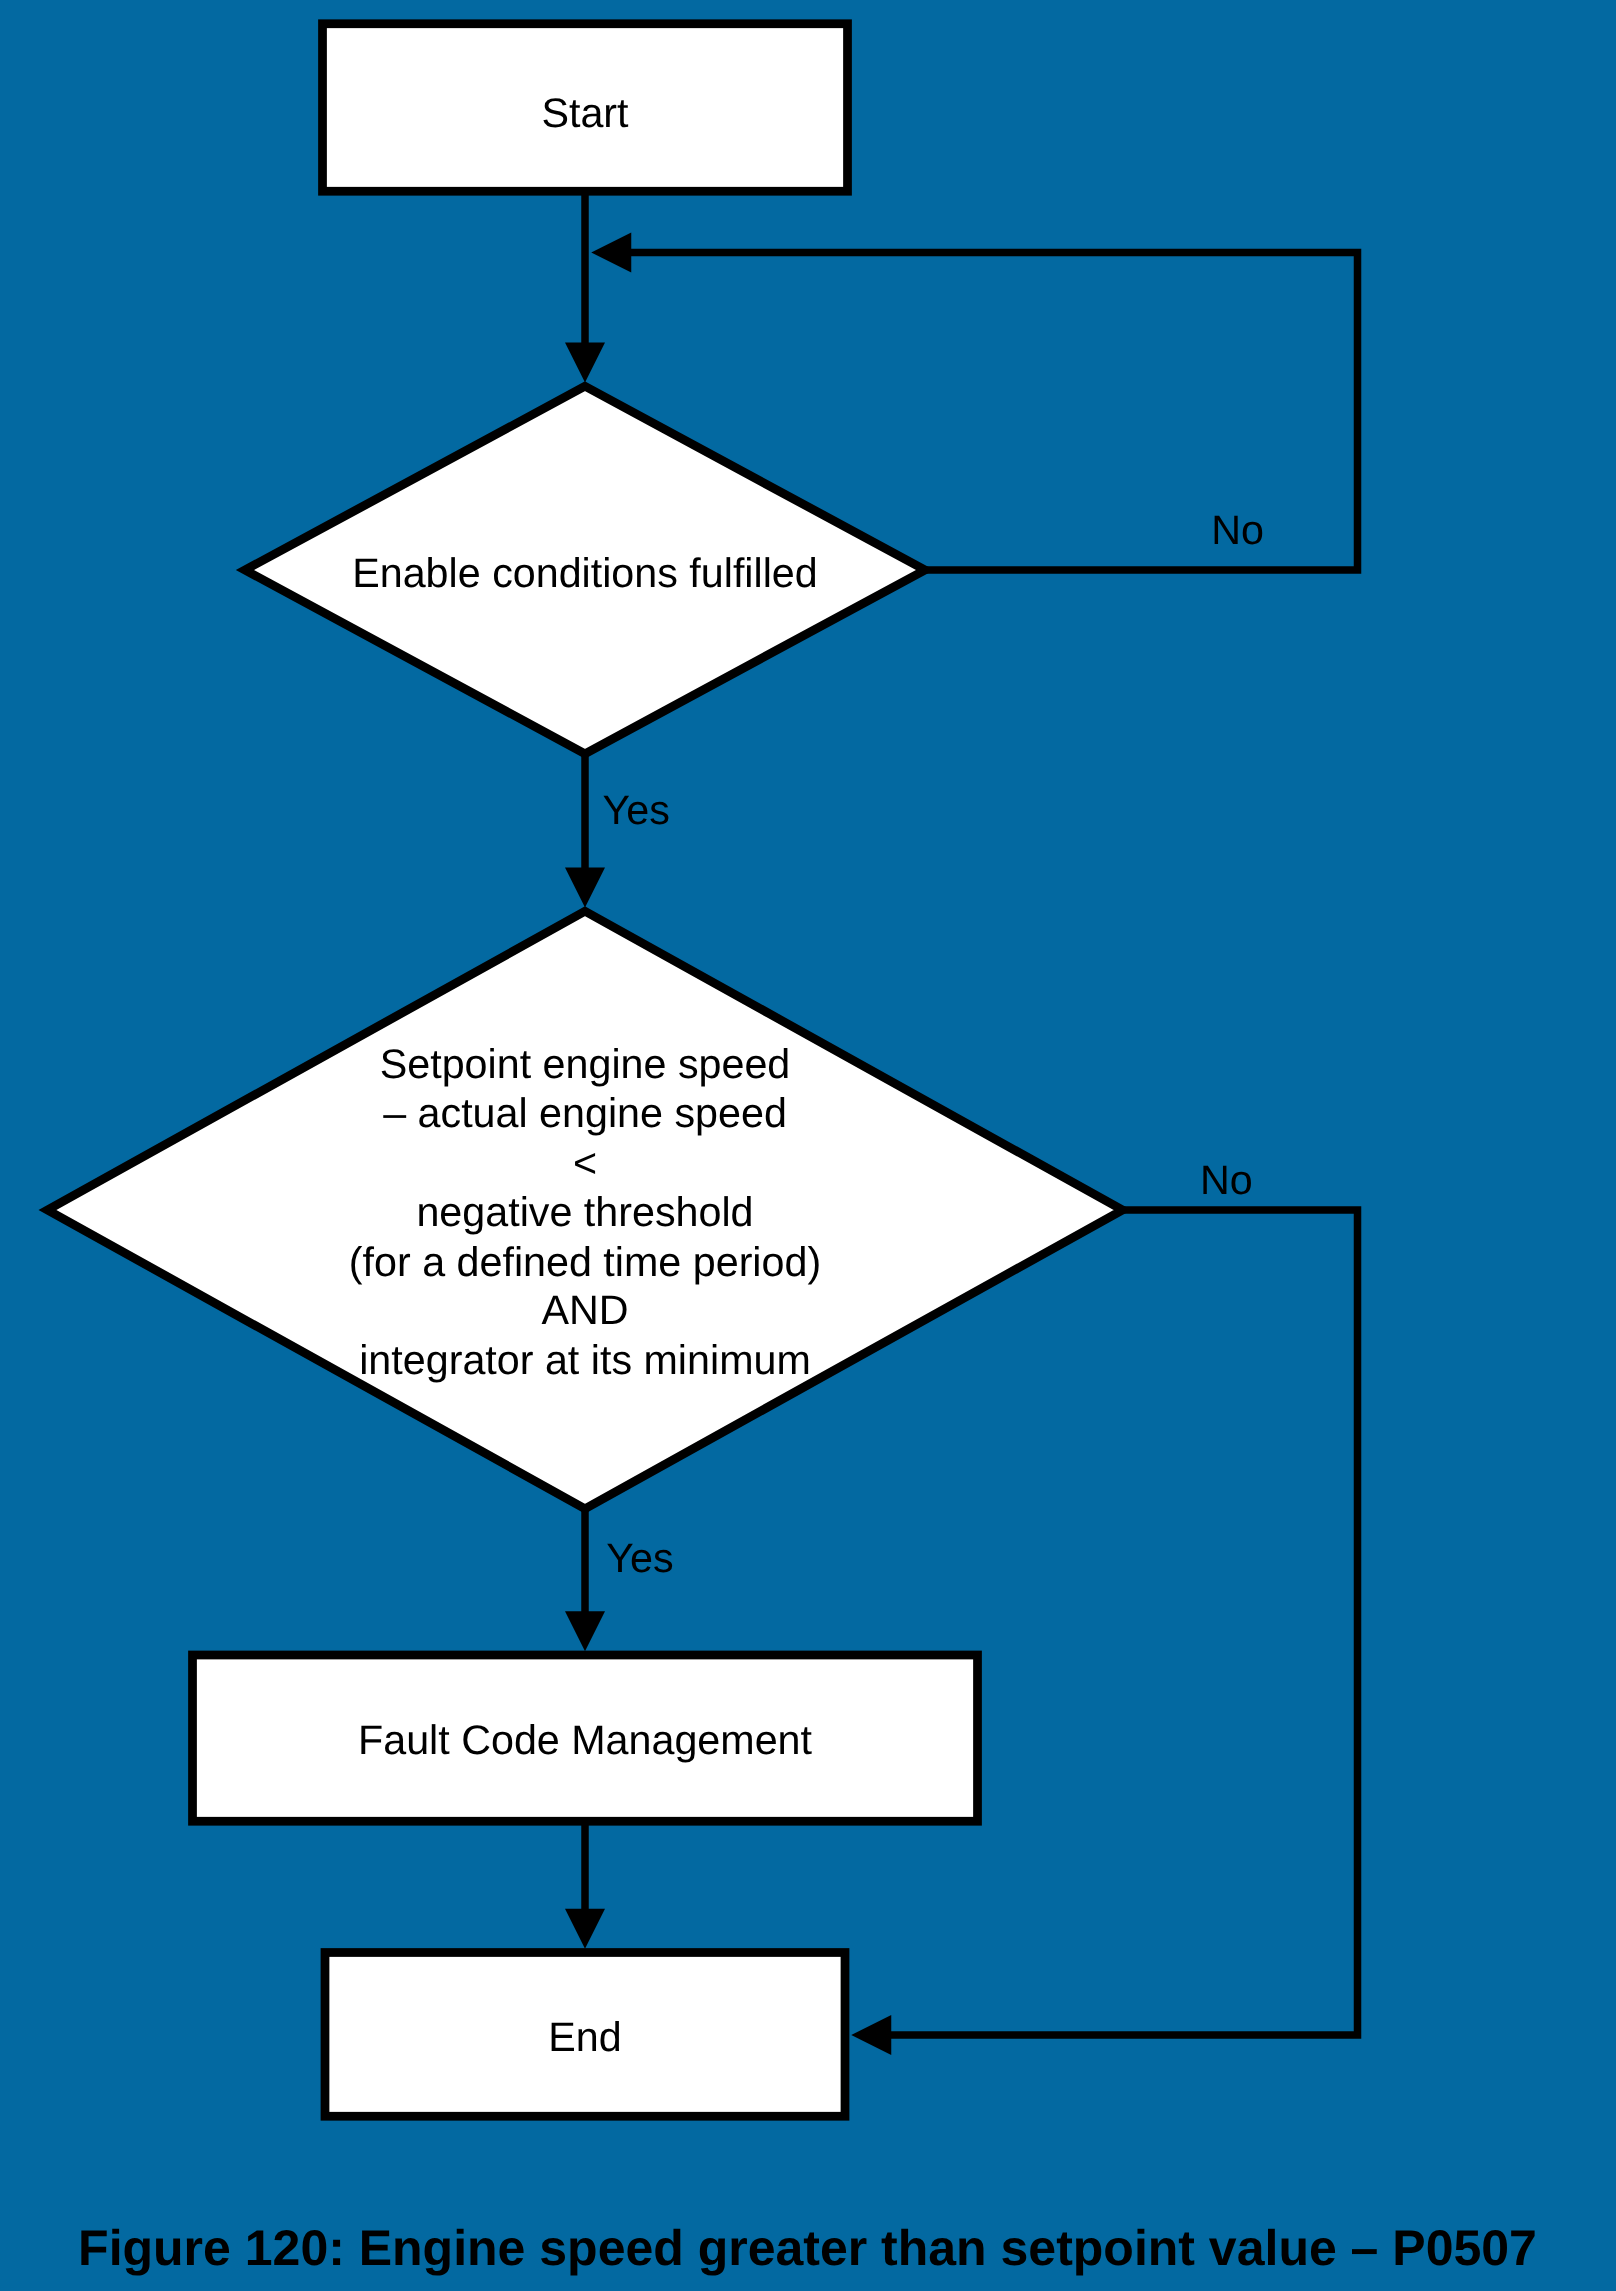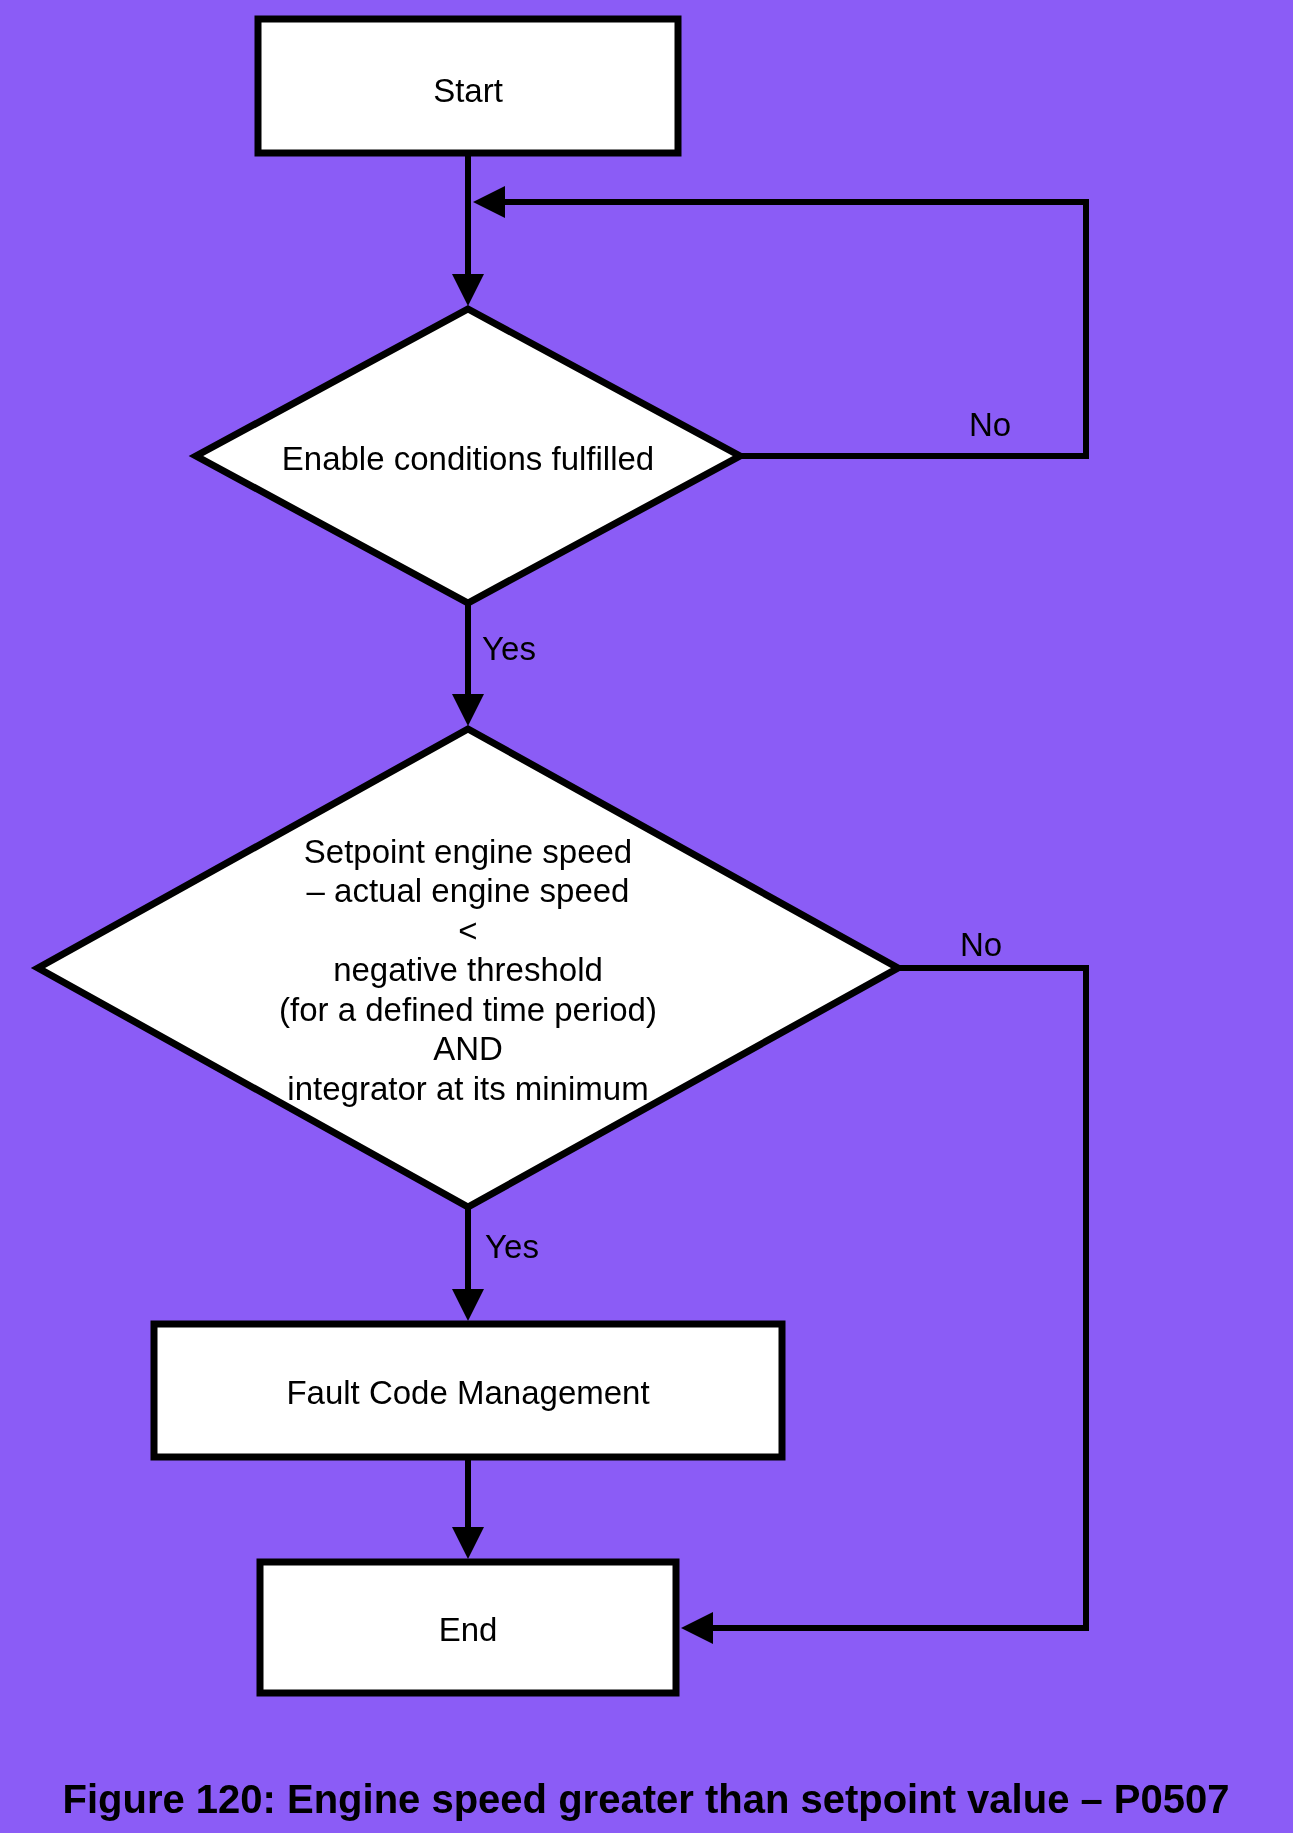--- a/index.html
+++ b/index.html
@@ -4,21 +4,21 @@
 <style>
   html, body {
     margin: 0;
     padding: 0;
     background: #ffffff;
   }
   .page {
     width: 1293px;
     height: 1833px;
     position: relative;
-    background: #8b5cf6;
+    background: #0369a1;
     overflow: hidden;
   }
   svg { display: block; }
   .shape {
     fill: #ffffff;
     stroke: #000000;
     stroke-width: 7;
   }
   .conn {
     fill: none;

